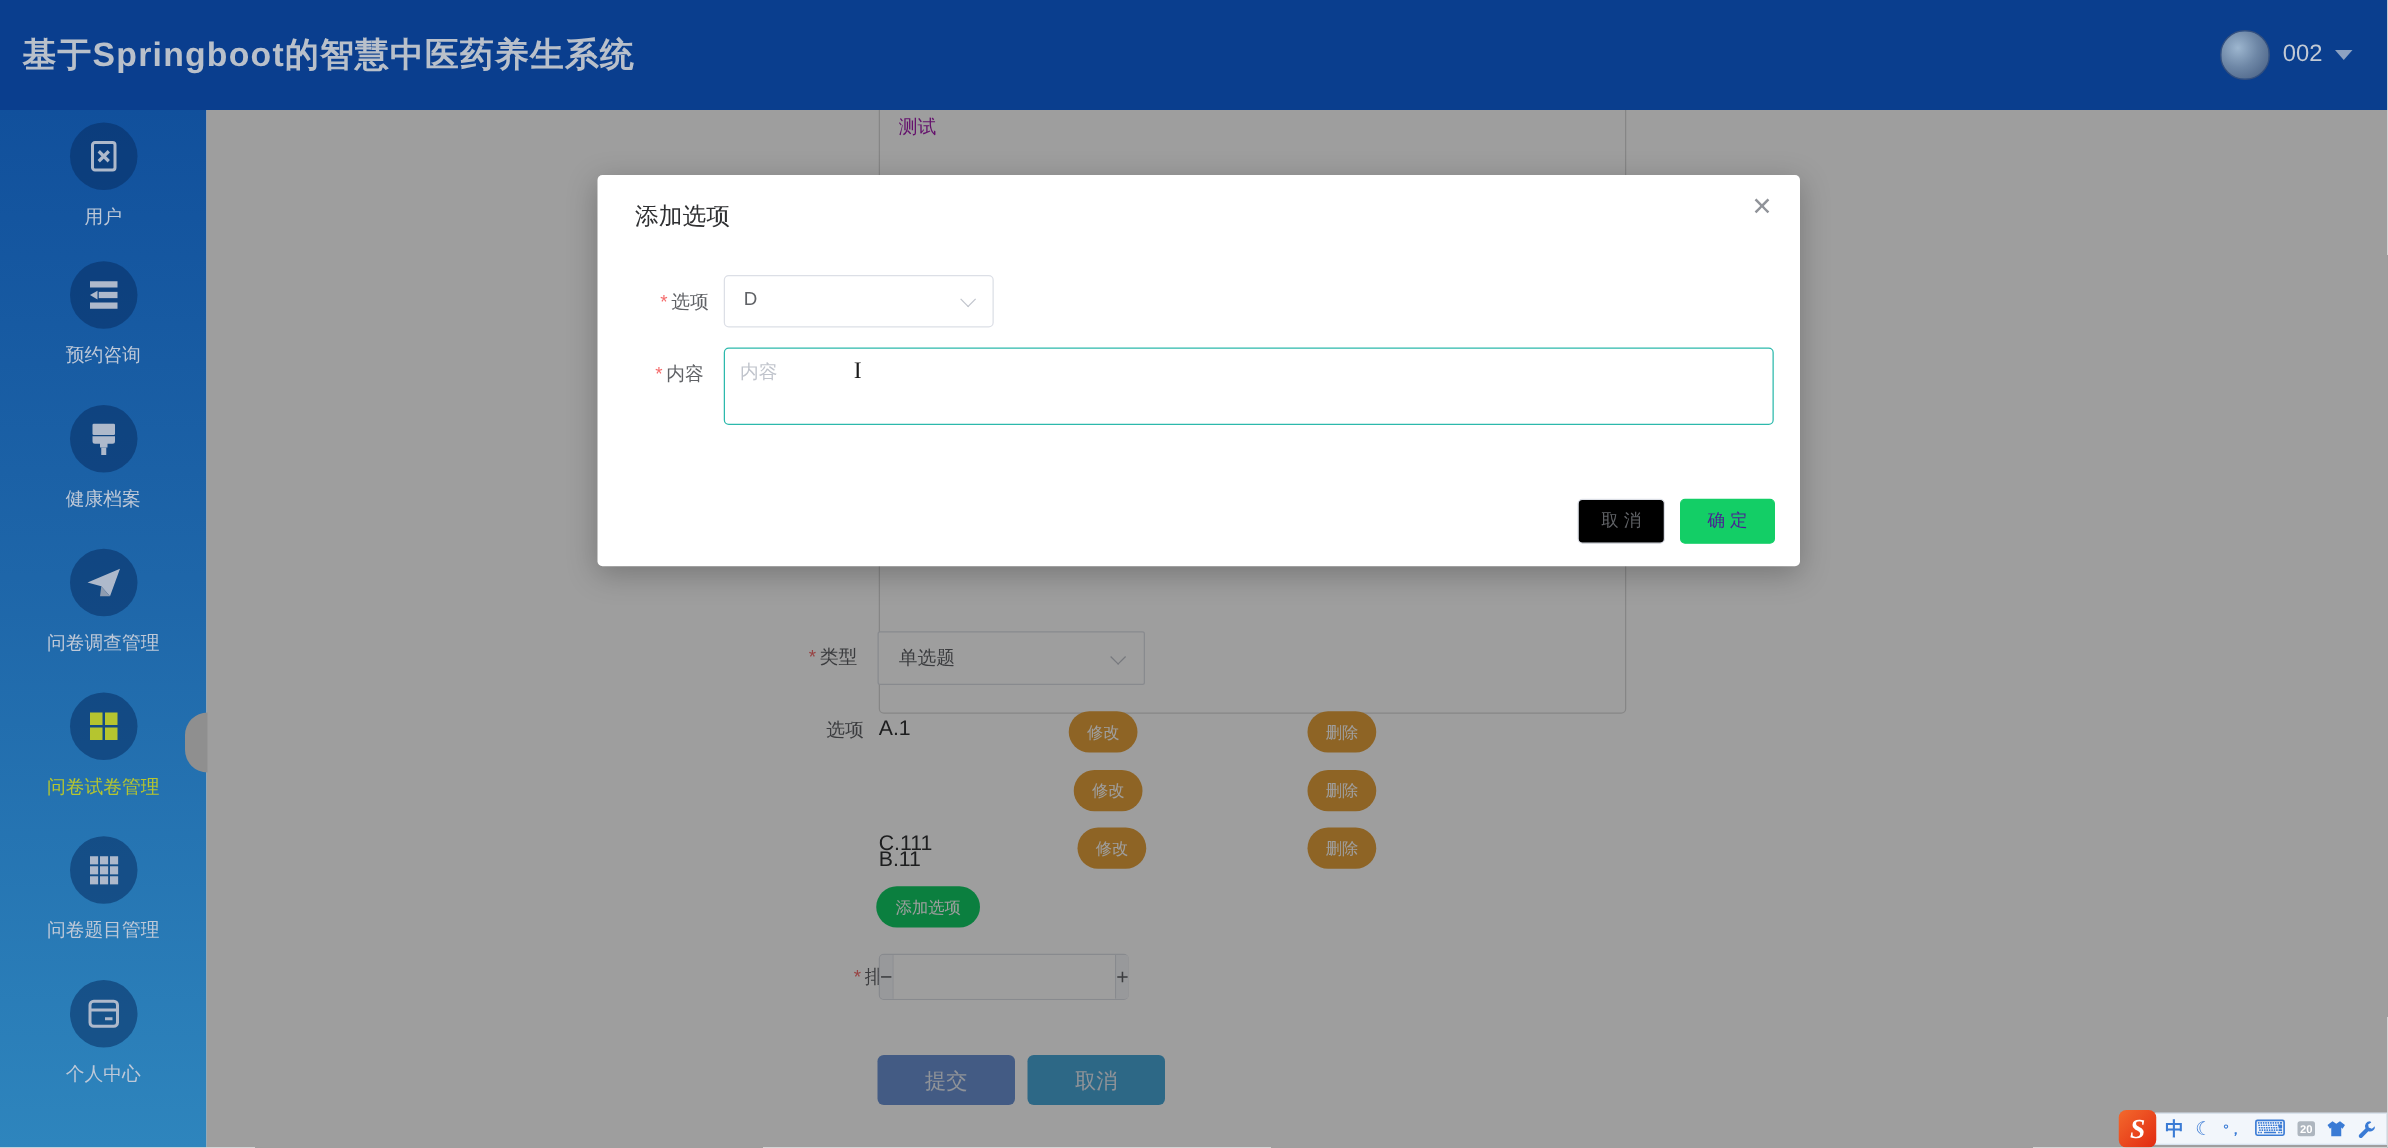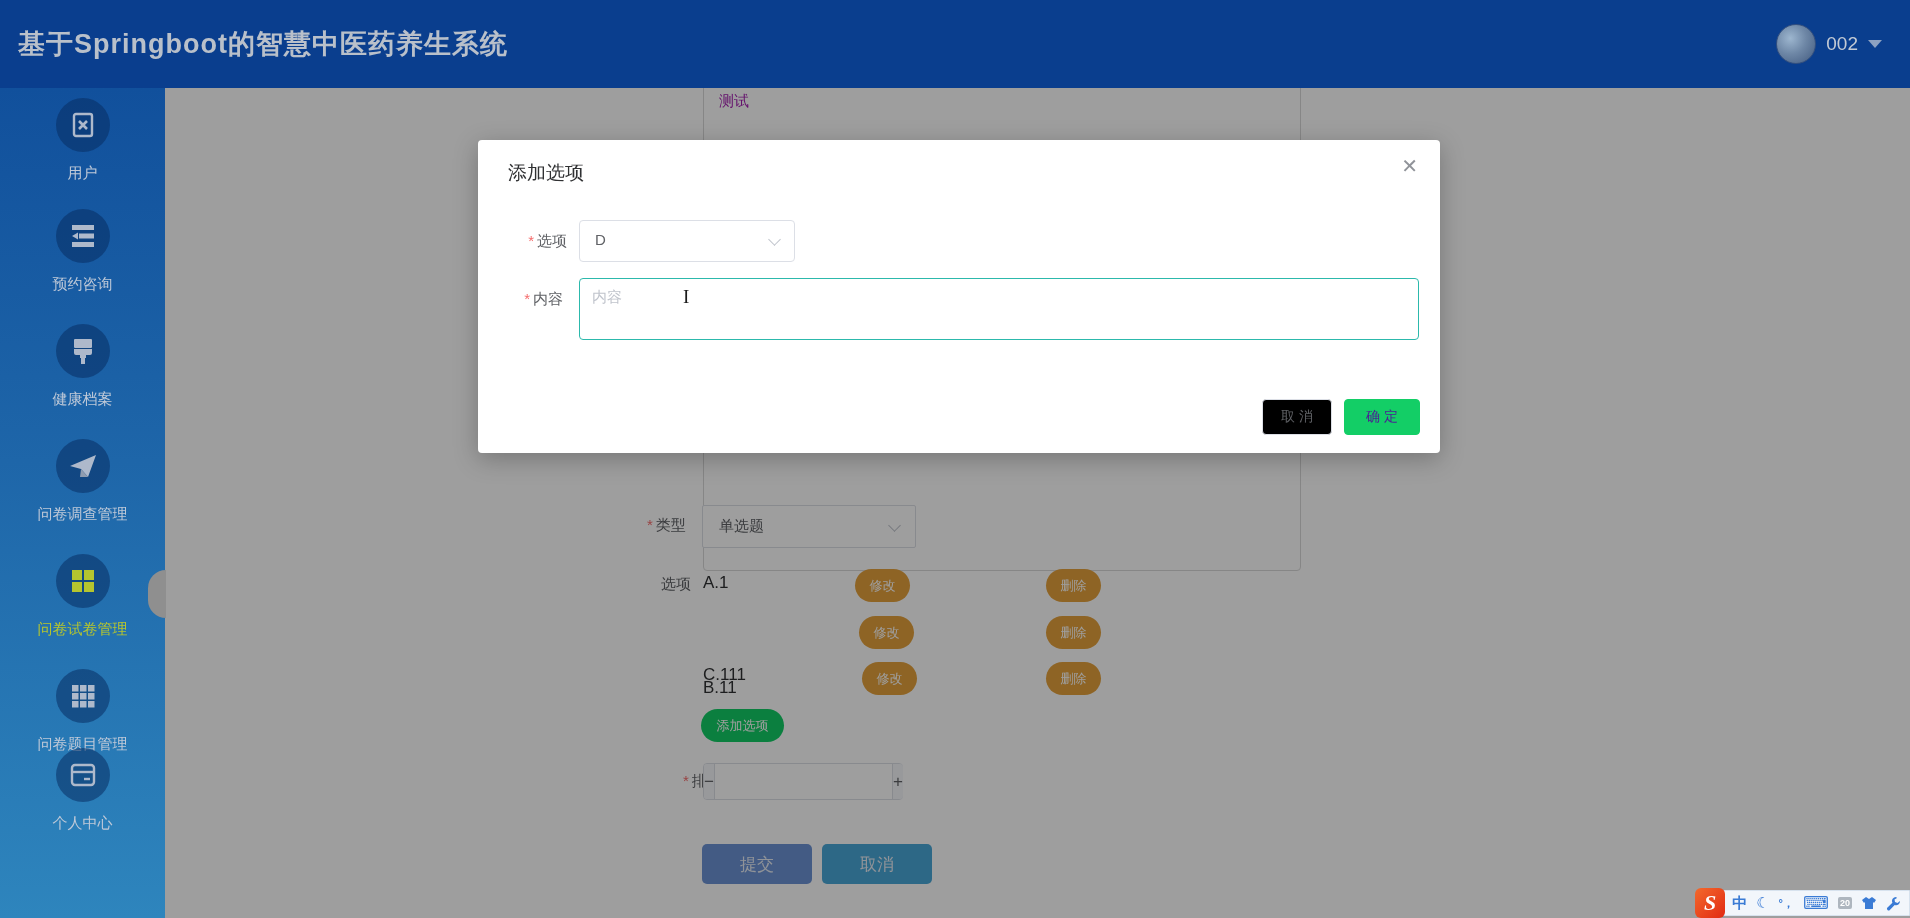--- a/index.html
+++ b/index.html
@@ -211,21 +211,21 @@
                 <rect x="2" y="18" width="6.5" height="6.5"></rect>
                 <rect x="10" y="18" width="6.5" height="6.5"></rect>
                 <rect x="18" y="18" width="6.5" height="6.5"></rect>
               </g>
             </svg>
       </span>
         </span>
       <span class="side-label">问卷题目管理</span>
     </div>
 
-    <div class="side-item" style="top:660px;font-family:Liberation Mono, monospace;">
+    <div class="side-item" style="top:696px;font-family:Liberation Mono, monospace;">
       <span class="side-circle">
           <span class="side-icon">
         <svg width="28" height="26" viewBox="0 0 28 26">
               <rect x="3" y="3" width="22" height="20" rx="3" fill="none" stroke="#aeb9cb" stroke-width="2.4"></rect>
               <line x1="3" y1="10" x2="25" y2="10" stroke="#aeb9cb" stroke-width="2.4"></line>
               <line x1="15" y1="17" x2="21" y2="17" stroke="#aeb9cb" stroke-width="2.4"></line>
             </svg>
       </span>
         </span>
       <span class="side-label">个人中心</span>

